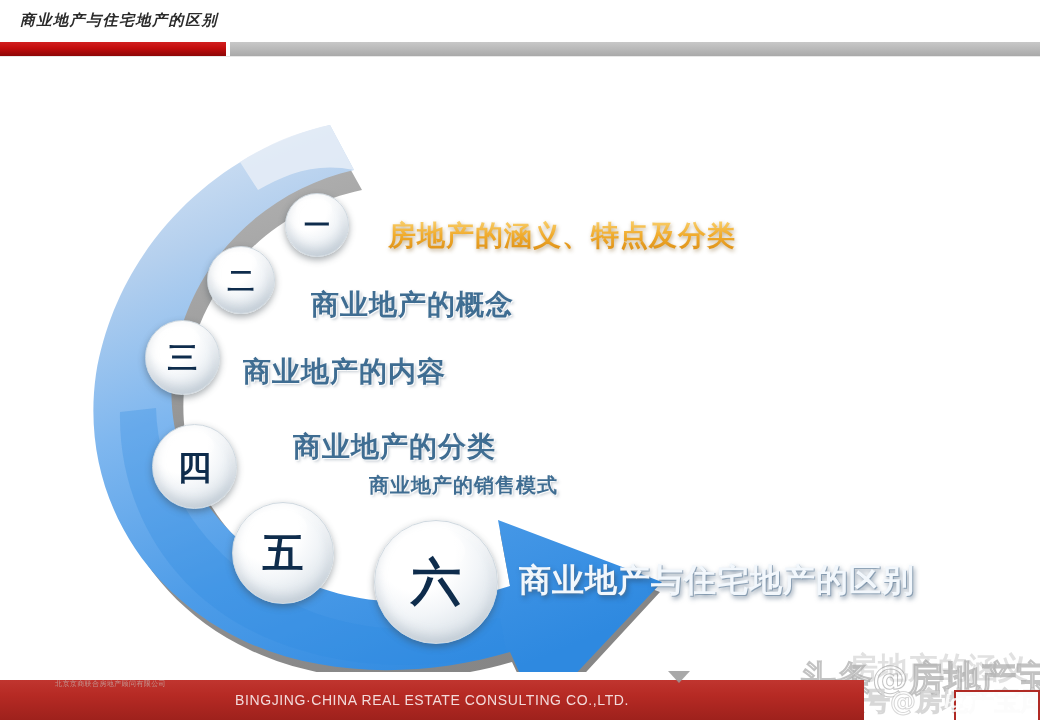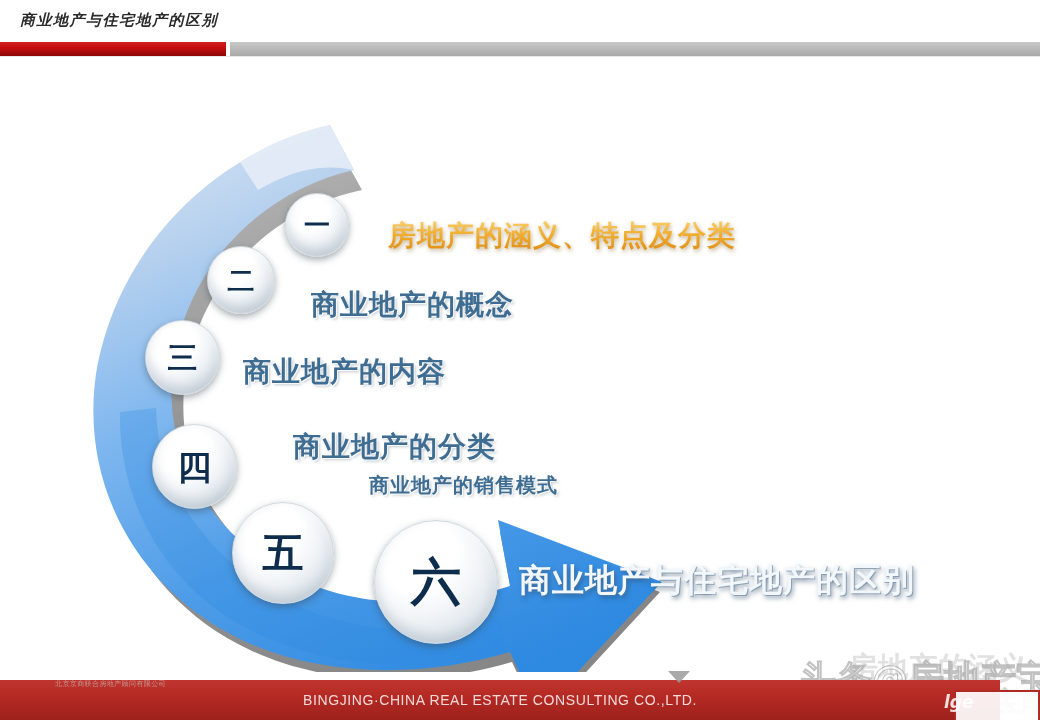--- a/index.html
+++ b/index.html
@@ -89,21 +89,21 @@
   }
   #t1{left:388px;top:155px;font-size:28px;}
   #t2{left:295px;top:224px;font-size:28px;margin-left:16px;}
   #t3{left:243px;top:291px;font-size:28px;}
   #t4{left:293px;top:350px;font-size:28px;margin-top:16px;}
   #t5{left:369px;top:410px;font-size:20px;}
   #t6{left:519px;top:497px;font-size:32px;}
 
   
   .ftr{
-    position:absolute;left:0;bottom:0;width:1000px;height:40px;
+    position:absolute;left:0;bottom:0;width:864px;height:40px;
     background:linear-gradient(180deg,#c0352f 0%,#b62a24 38%,#9e211c 100%);
   }
   .ftr-txt{
     position:absolute;left:0;right:0;top:12px;text-align:center;
     font-family:"Liberation Sans","DejaVu Sans",sans-serif;
     font-size:14px;letter-spacing:.6px;color:#f3dada;
   }
   .ftr-notch{
     position:absolute;left:668px;top:-9px;width:0;height:0;
     border-left:11px solid transparent;border-right:11px solid transparent;

